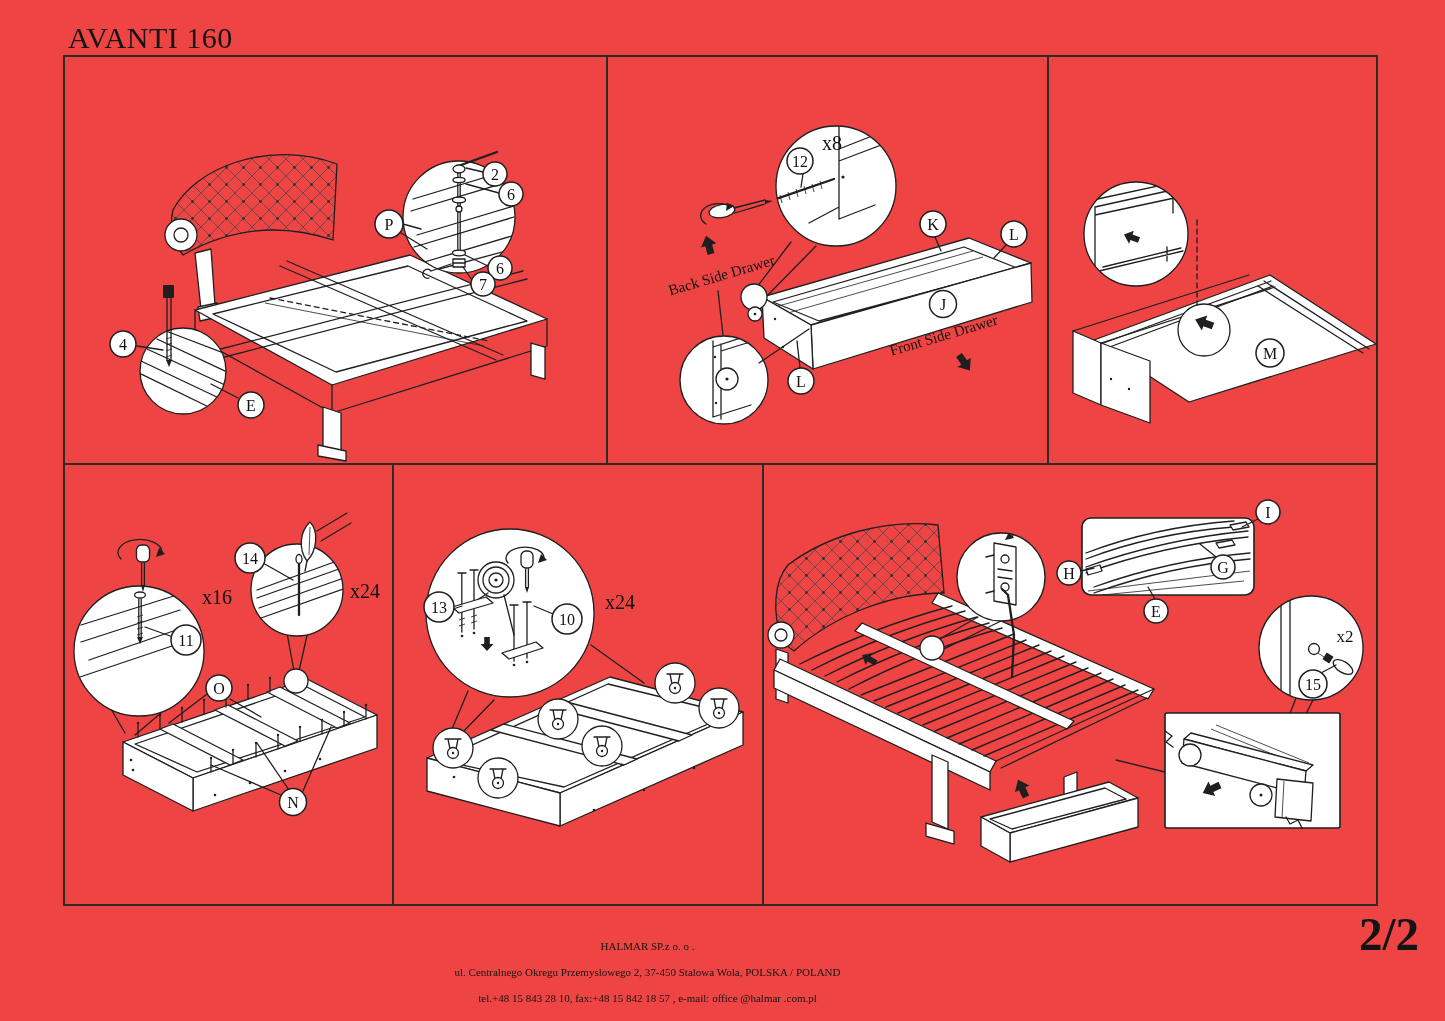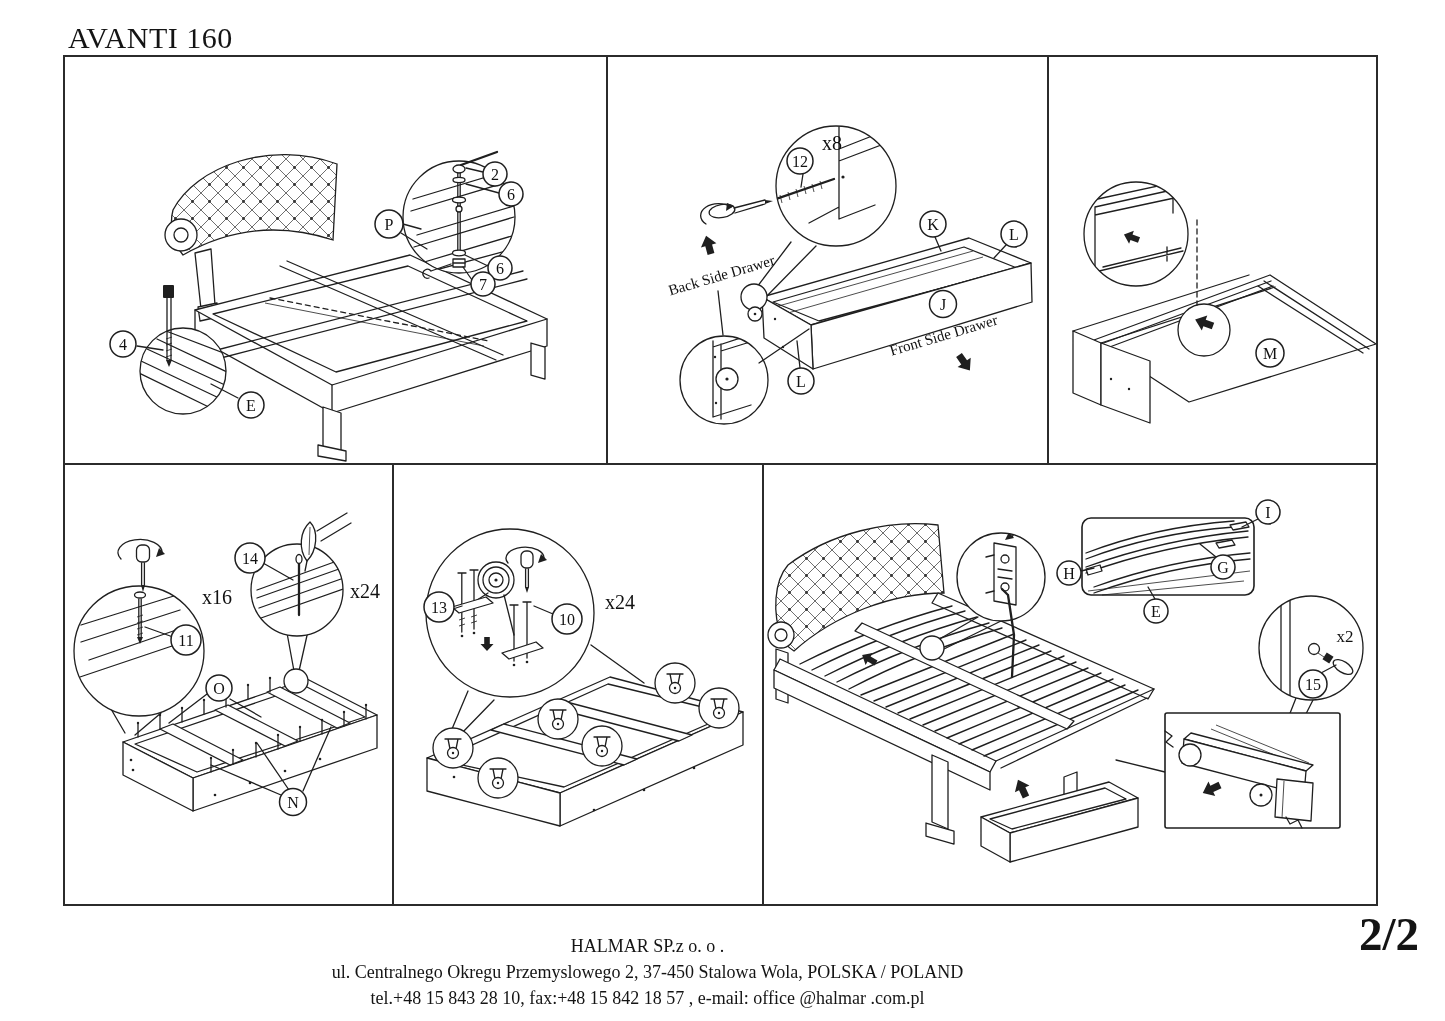--- a/index.html
+++ b/index.html
@@ -1,22 +1,22 @@
 <!DOCTYPE html>
 <html><head>
 <meta charset="utf-8">
 <style>
   html,body{margin:0;padding:0;background:#e8e8e8;}
-  .page{position:relative;width:1445px;height:1021px;background:#ffffff;
+  .page{position:relative;width:1445px;height:1021px;background:#ef4444;
         font-family:"Liberation Serif",serif;color:#141414;overflow:hidden;}
   .title{position:absolute;left:68px;top:21px;font-size:30px;letter-spacing:.5px;white-space:nowrap;}
   .pageno{position:absolute;left:1344px;top:908px;width:90px;text-align:center;
           font-size:47px;font-weight:bold;line-height:52px;}
   .footer{position:absolute;left:180px;top:933px;width:935px;text-align:center;
-          font-size:18px;line-height:26px;}
+          font-size:11px;line-height:26px;}
   .gridline{position:absolute;background:#2b2b2b;}
   .panel{position:absolute;}
   svg{display:block;}
   .s{fill:none;stroke:#1f1f1f;stroke-width:1.3;stroke-linejoin:round;stroke-linecap:round;}
   .sw{fill:#ffffff;stroke:#1f1f1f;stroke-width:1.3;stroke-linejoin:round;}
   .s2{fill:none;stroke:#1f1f1f;stroke-width:2.3;stroke-linejoin:round;stroke-linecap:round;}
   .thin{fill:none;stroke:#1f1f1f;stroke-width:.8;}
   .blk{fill:#1f1f1f;stroke:none;}
   .dash{stroke-dasharray:5 4;}
   .co circle{fill:#fff;stroke:#1f1f1f;stroke-width:1.5;}

